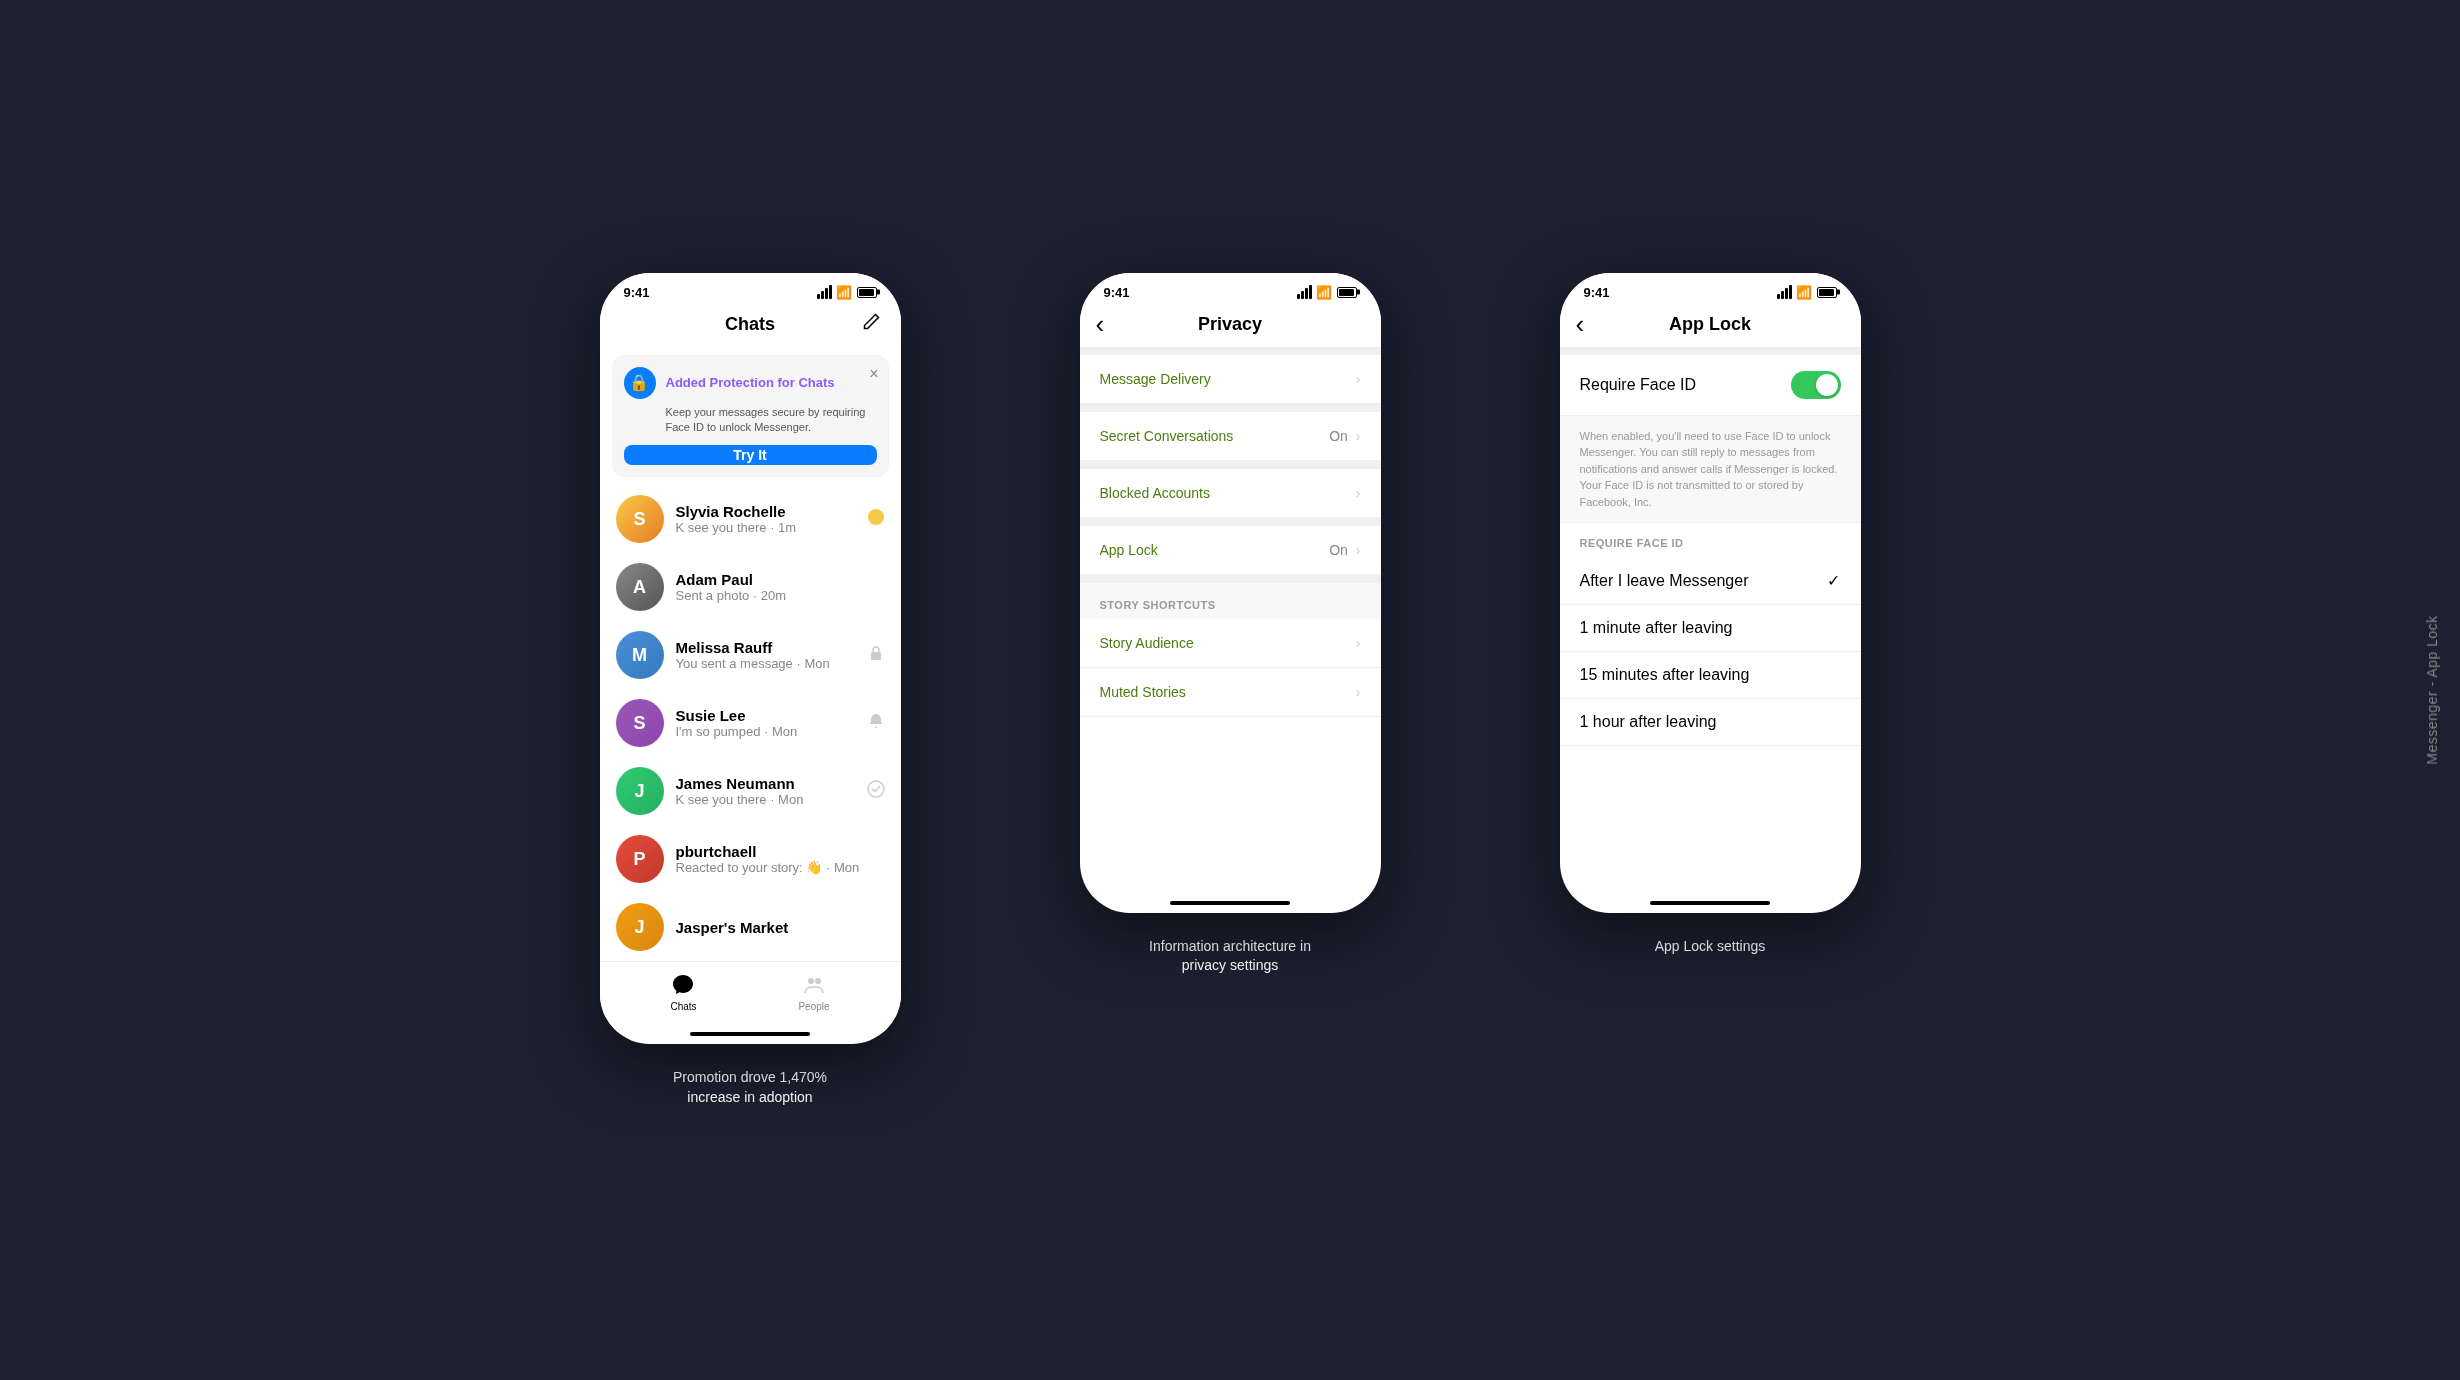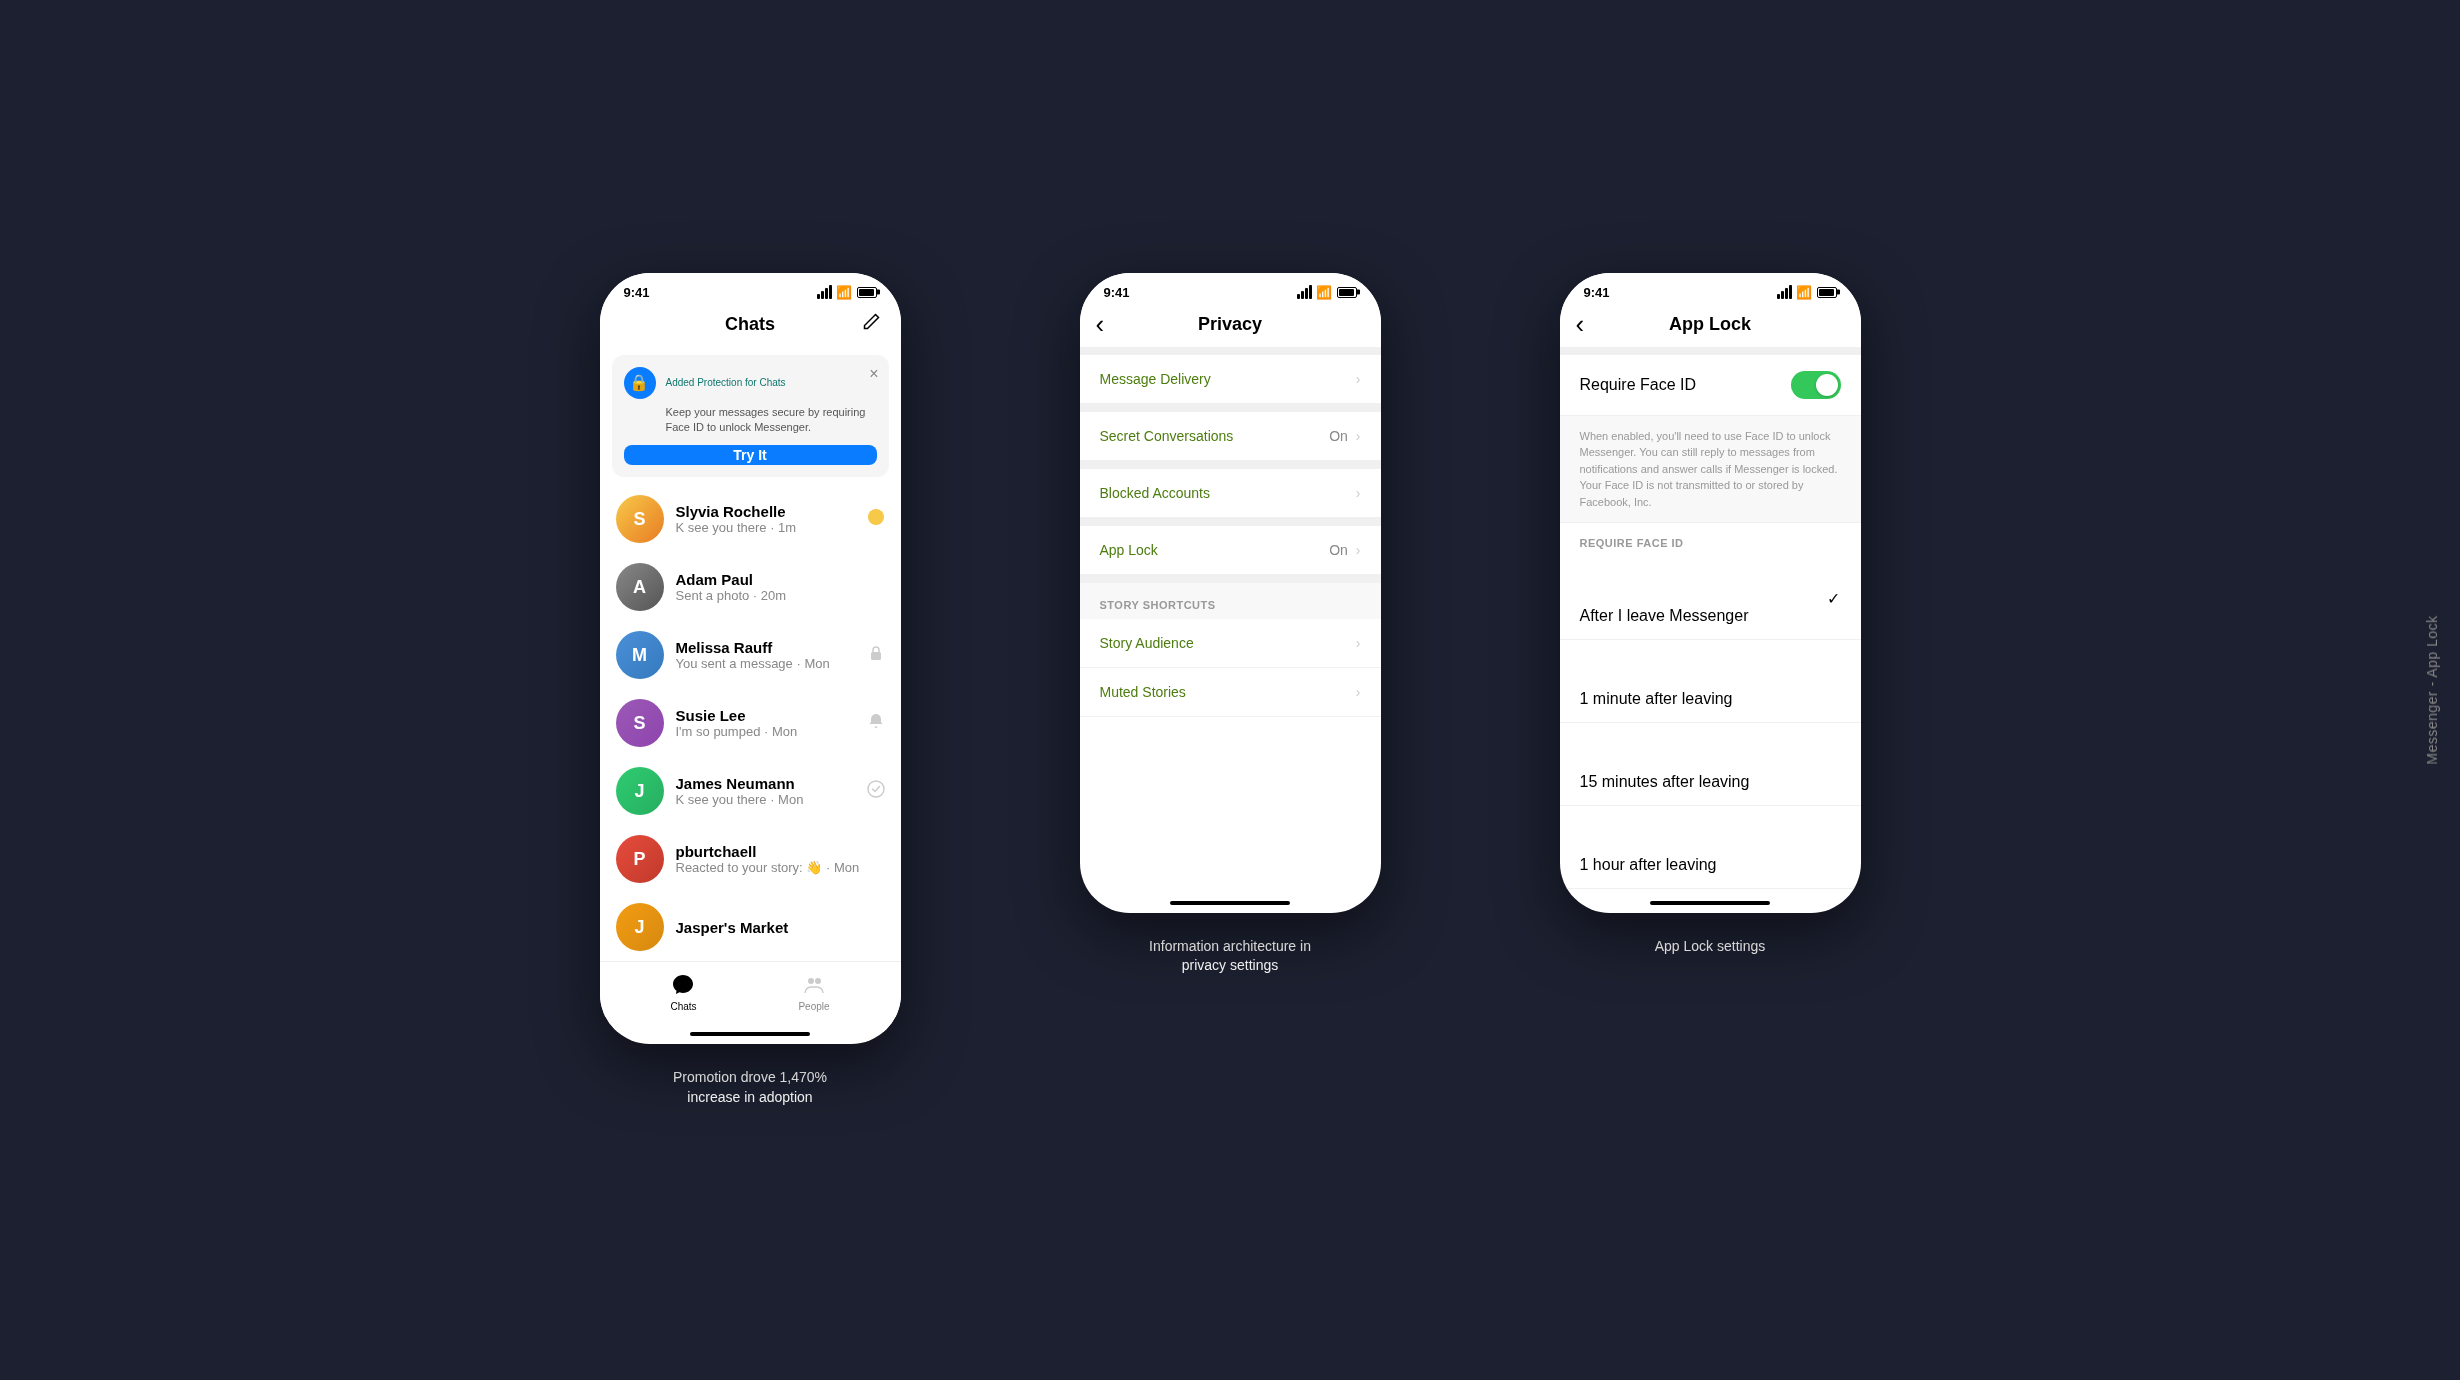--- a/index.html
+++ b/index.html
@@ -115,23 +115,23 @@
       border-radius: 50%;
       display: flex;
       align-items: center;
       justify-content: center;
       color: white;
       font-size: 16px;
       flex-shrink: 0;
     }
 
     .chat-banner-title {
-      font-size: 10px;
-      font-weight: 400;
-      color: #0f766e;
+      font-size: 13px;
+      font-weight: 700;
+      color: #8b5cf6;
     }
 
     .chat-banner-sub {
       font-size: 11px;
       color: #555;
       margin-left: 42px;
       margin-bottom: 10px;
       line-height: 1.4;
     }
 
@@ -342,21 +342,20 @@
       align-items: center;
       justify-content: space-between;
       padding: 14px 20px;
       border-bottom: 1px solid #f0f0f0;
       cursor: pointer;
     }
 
     .require-option-label {
       font-size: 16px;
       color: #000;
-      margin-top: 36px;
     }
 
     .checkmark {
       color: #000;
       font-size: 16px;
     }
 
     
     .phones-row {
       display: flex;

